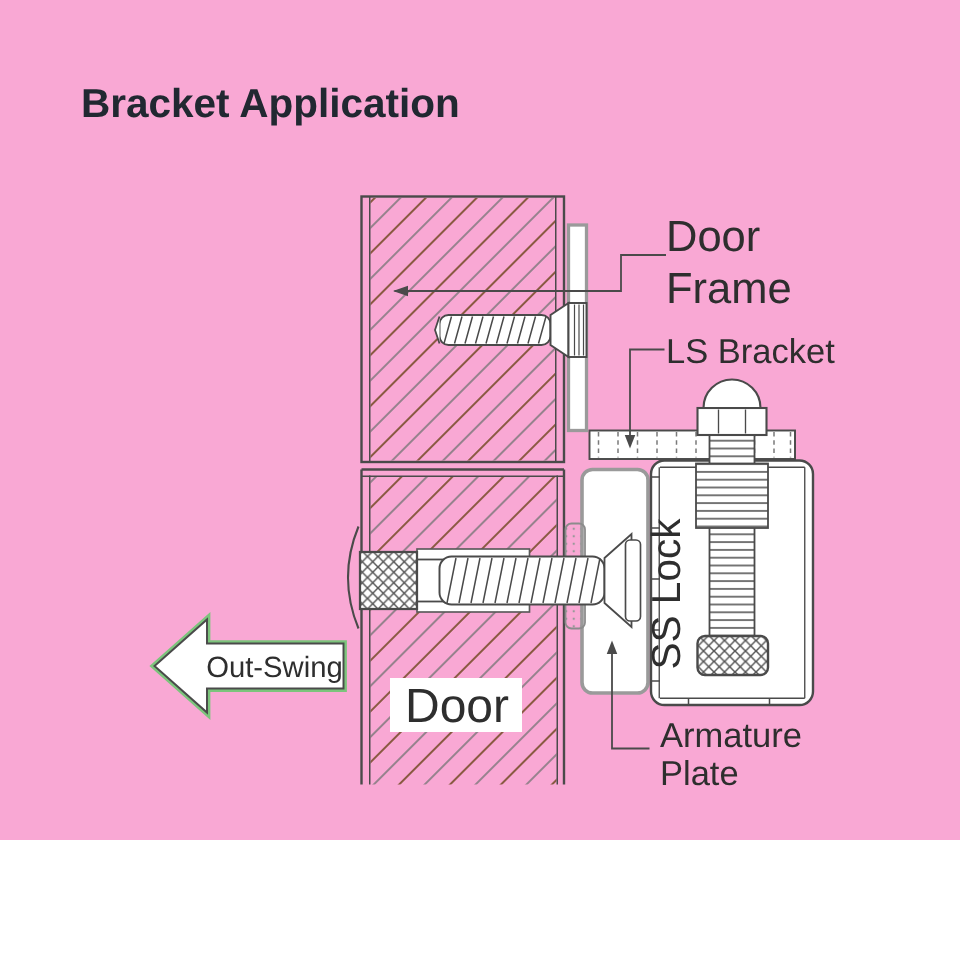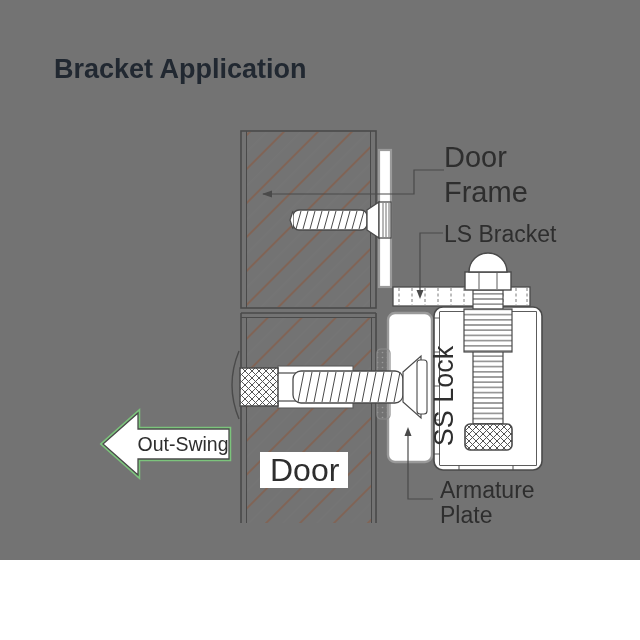--- a/index.html
+++ b/index.html
@@ -1,17 +1,17 @@
 <!DOCTYPE html>
 <html><head>
 <meta charset="utf-8">
 <style>
   html,body{margin:0;padding:0;background:#ffffff;width:640px;height:640px;overflow:hidden;
             font-family:"Liberation Sans", sans-serif;}
-  .stage{position:relative;width:640px;height:560px;background:#737373;}
+  .stage{position:relative;width:640px;height:560px;background:#f9a8d4;}
   .title{position:absolute;left:54px;top:54px;font-size:27px;font-weight:700;color:#212831;
          letter-spacing:0px;}
   svg{position:absolute;left:0;top:0;}
   text{font-family:"Liberation Sans", sans-serif;fill:#2e2e2e;}
 </style>
 </head>
 <body>
 
 <div class="stage">
 

